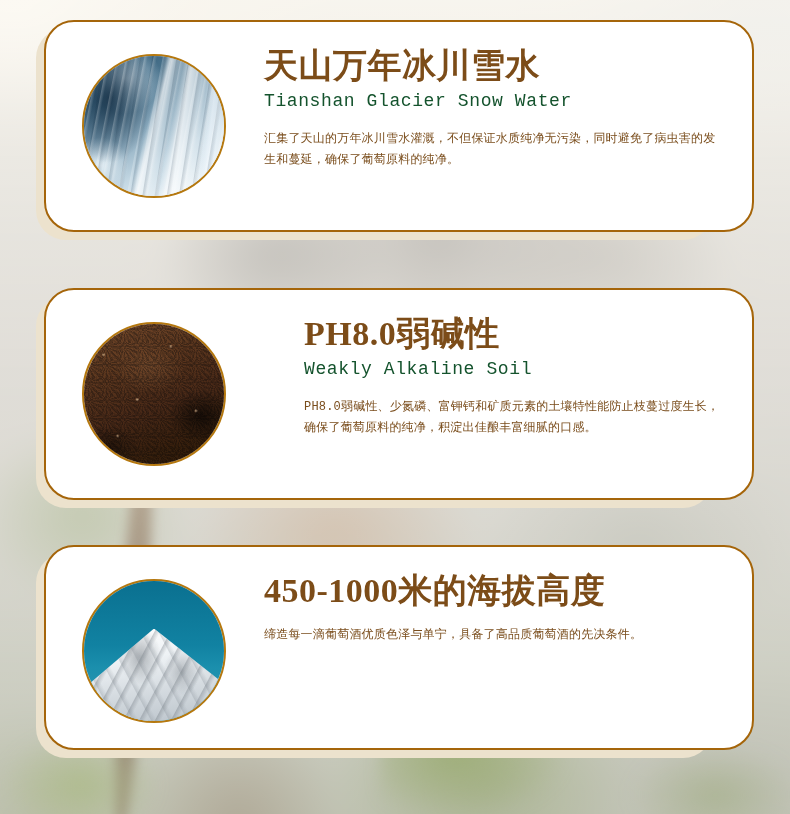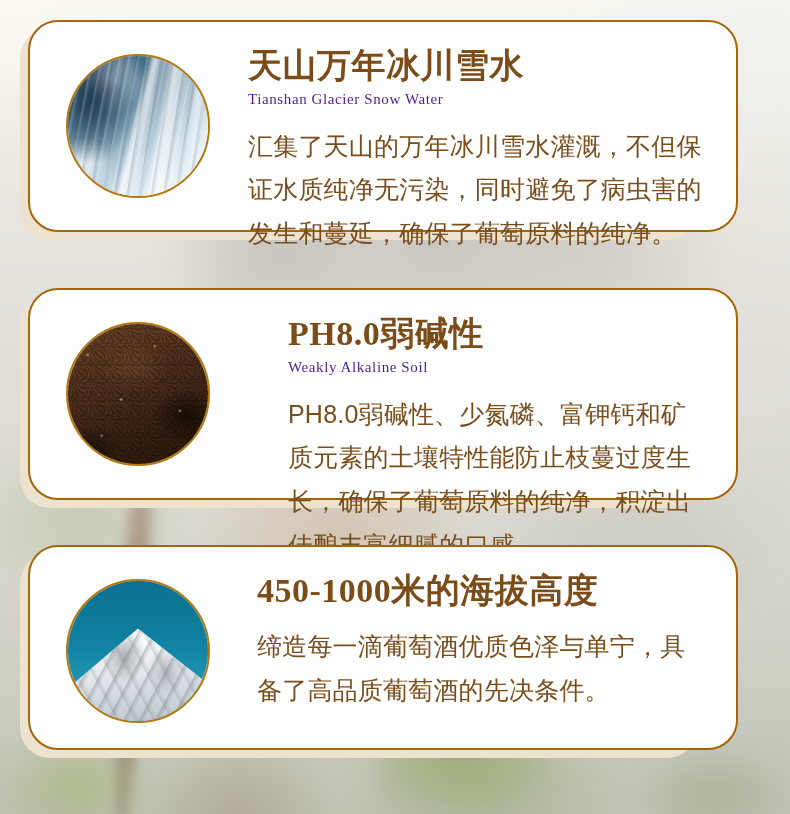--- a/index.html
+++ b/index.html
@@ -85,21 +85,21 @@
     background: linear-gradient(180deg, rgba(255,253,248,0.55) 0%, rgba(255,253,248,0.38) 30%, rgba(255,252,246,0.34) 60%, rgba(255,252,246,0.26) 100%);
   }
 
   
   .cards {
     position: absolute;
     inset: 0;
   }
   .card-wrap {
     position: absolute;
-    left: 28px;
+    left: 44px;
     width: 677px;
   }
   .card-shadow {
     position: absolute;
     left: -8px;
     top: 8px;
     right: 8px;
     bottom: -8px;
     background: #ece2cd;
     border-radius: 30px;
@@ -224,30 +224,30 @@
   .title {
     font-family: "Liberation Serif", serif;
     font-size: 34px;
     line-height: 1.18;
     color: #7c4c18;
     letter-spacing: 0.5px;
     margin: 0;
     white-space: nowrap;
   }
   .subtitle {
-    font-family: Liberation Serif, serif;
-    font-size: 15px;
+    font-family: Liberation Mono, monospace;
+    font-size: 18px;
     line-height: 1.5;
-    color: #4c1d95;
+    color: #14532d;
     letter-spacing: 0.6px;
     margin: 2px 0 0 0;
   }
   .desc {
-    font-family: Liberation Sans, sans-serif;
-    font-size: 25px;
+    font-family: Liberation Mono, monospace;
+    font-size: 12px;
     line-height: 1.75;
     color: #7a4d1c;
     margin: 14px 0 0 0;
     letter-spacing: 0.2px;
   }
 </style>
 </head>
 <body>
 
 <div class="page">
@@ -290,21 +290,21 @@
         <div class="body">
           <h2 class="title">PH8.0弱碱性</h2>
           <p class="subtitle">Weakly Alkaline Soil</p>
           <p class="desc">PH8.0弱碱性、少氮磷、富钾钙和矿质元素的土壤特性能防止枝蔓过度生长，确保了葡萄原料的纯净，积淀出佳酿丰富细腻的口感。</p>
         </div>
       </div>
     </div>
 
     <div class="card-wrap" style="top:545px;">
       <div class="card-shadow"></div>
-      <div class="card" style="height:205px;gap:9px;">
+      <div class="card" style="height:205px;">
         <div class="media">
           <div class="circle">
             <div class="img-mountain">
               <div class="ridge"></div>
               <div class="peak"></div>
             </div>
           </div>
         </div>
         <div class="body">
           <h2 class="title">450-1000米的海拔高度</h2>

